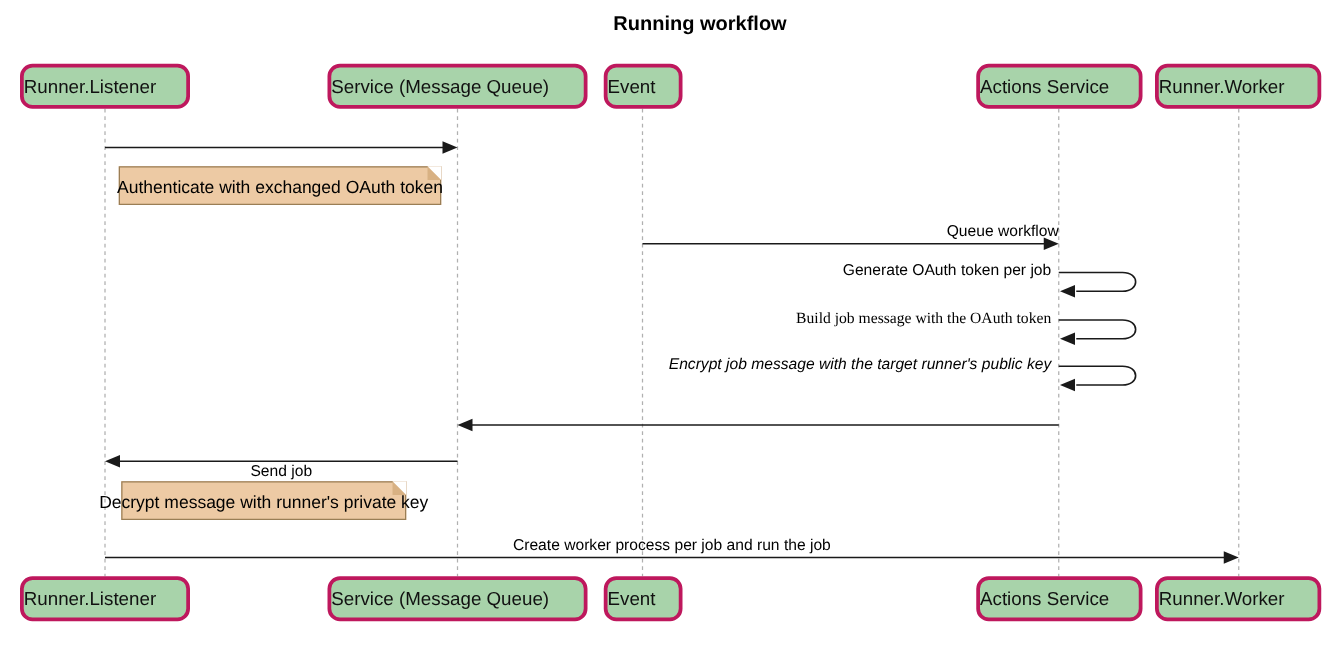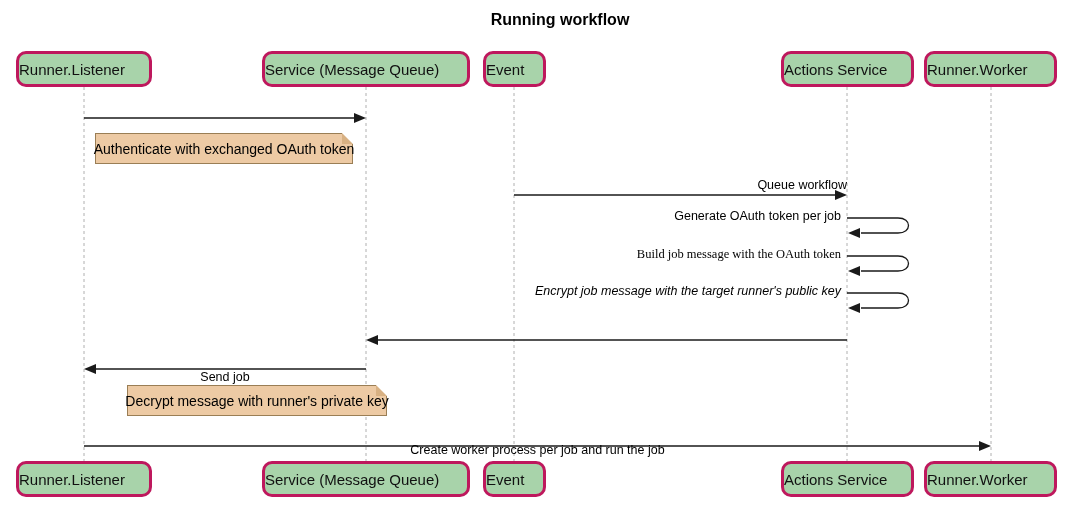--- a/index.html
+++ b/index.html
@@ -112,22 +112,22 @@
   </div>
   <div class="actor" style="left:924px;top:461px;width:133px;">
     <span>Runner.Worker</span>
   </div>
 
   <div class="msg-label" style="left:514px;top:178px;width:333px;text-align:right;">Queue workflow</div>
   <div class="msg-label right" style="left:300px;top:209px;width:541px;">Generate OAuth token per job</div>
   <div class="msg-label right" style="left:300px;top:247px;width:541px;font-family:Liberation Serif, serif;">Build job message with the OAuth token</div>
   <div class="msg-label right" style="left:300px;top:284px;width:541px;font-style:italic;">Encrypt job message with the target runner's public key</div>
   <div class="msg-label" style="left:84px;top:352px;width:282px;margin-top:18px;">Send job</div>
-  <div class="msg-label" style="left:84px;top:443px;width:907px;text-align:center;">Create worker process per job and run the job</div>
+  <div class="msg-label" style="left:84px;top:429px;width:907px;text-align:center;">Create worker process per job and run the job</div>
 
   <div class="note" style="left:95px;top:133px;width:258px;">
     <span>Authenticate with exchanged OAuth token</span>
   </div>
-  <div class="note" style="left:97px;top:385px;width:260px;margin-left:30px;">
+  <div class="note" style="left:97px;top:385px;width:228px;">
     <span>Decrypt message with runner's private key</span>
   </div>
 
 </div>
 
 </body></html>

